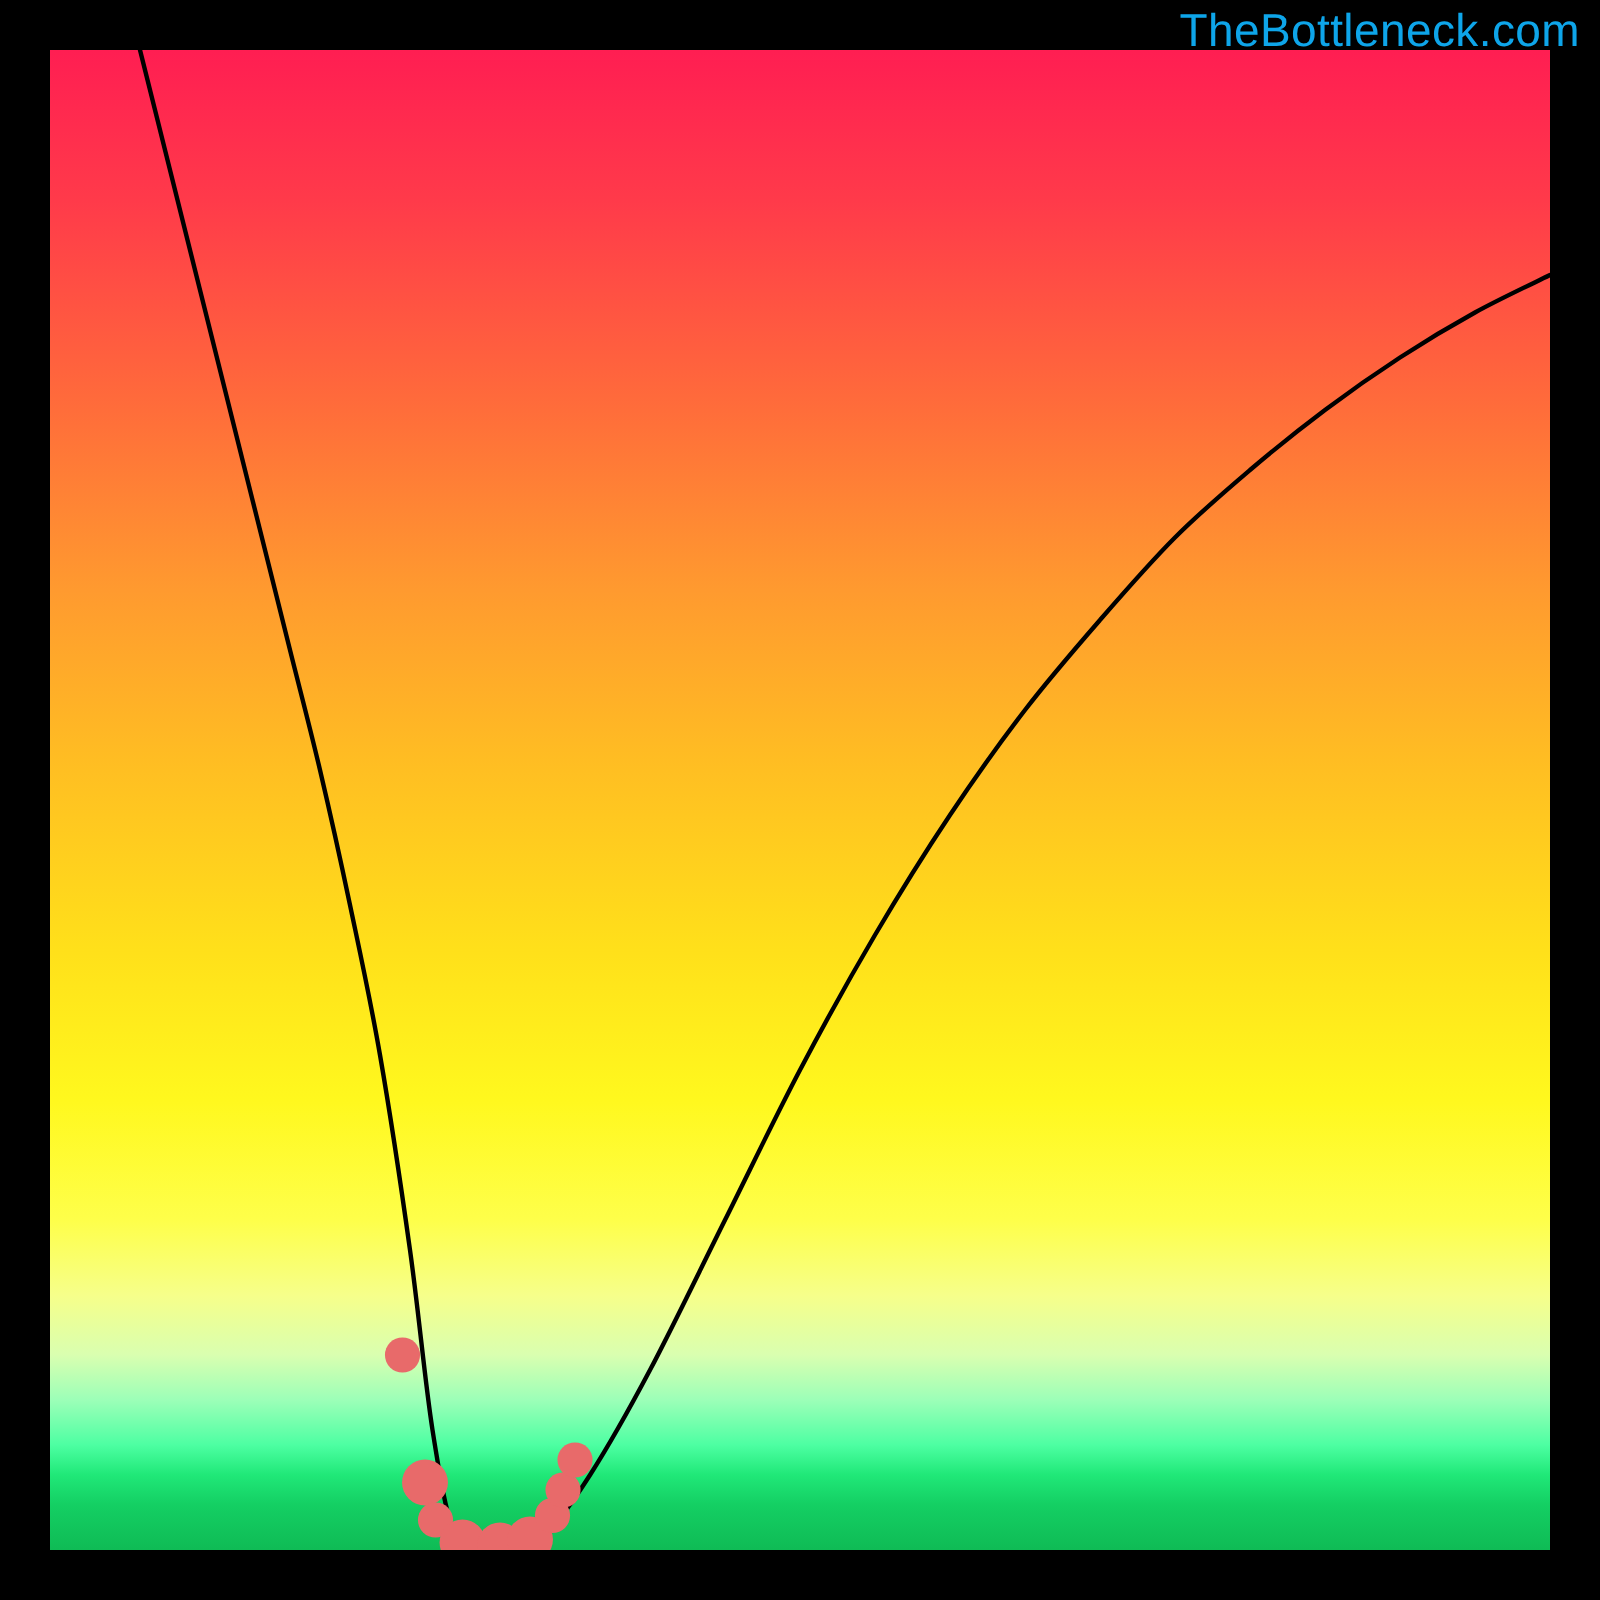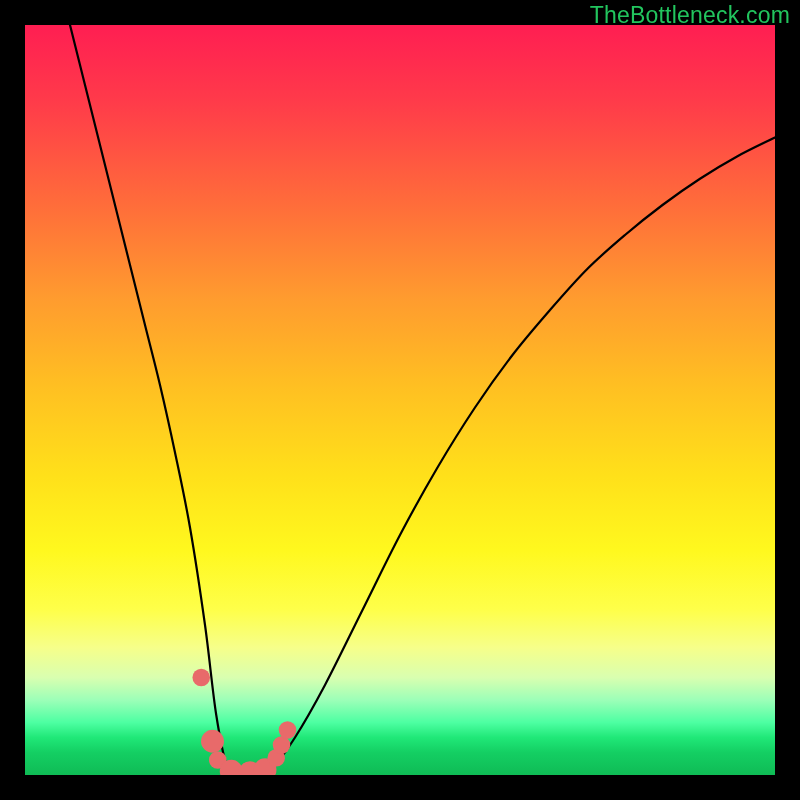--- a/index.html
+++ b/index.html
@@ -37,21 +37,21 @@
       #9cffb8 90%,
       #4dffa2 93%,
       #20e878 95%,
       #14cf63 97%,
       #0fbb55 100%);
   }
   .watermark {
     position: absolute;
     top: 2px;
     right: 10px;
-    color: #22c55e;
+    color: #0ea5e9;
     font-size: 23px;
     font-weight: 400;
     letter-spacing: 0.2px;
     user-select: none;
   }
   svg.curve {
     position: absolute;
     left: 0;
     top: 0;
     width: 750px;

